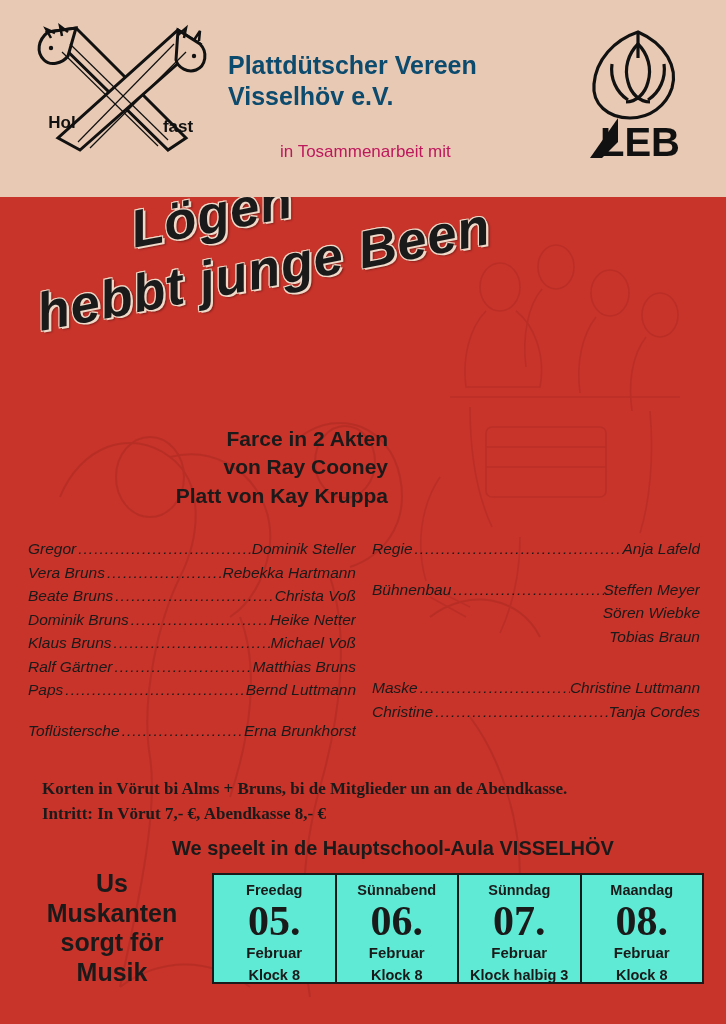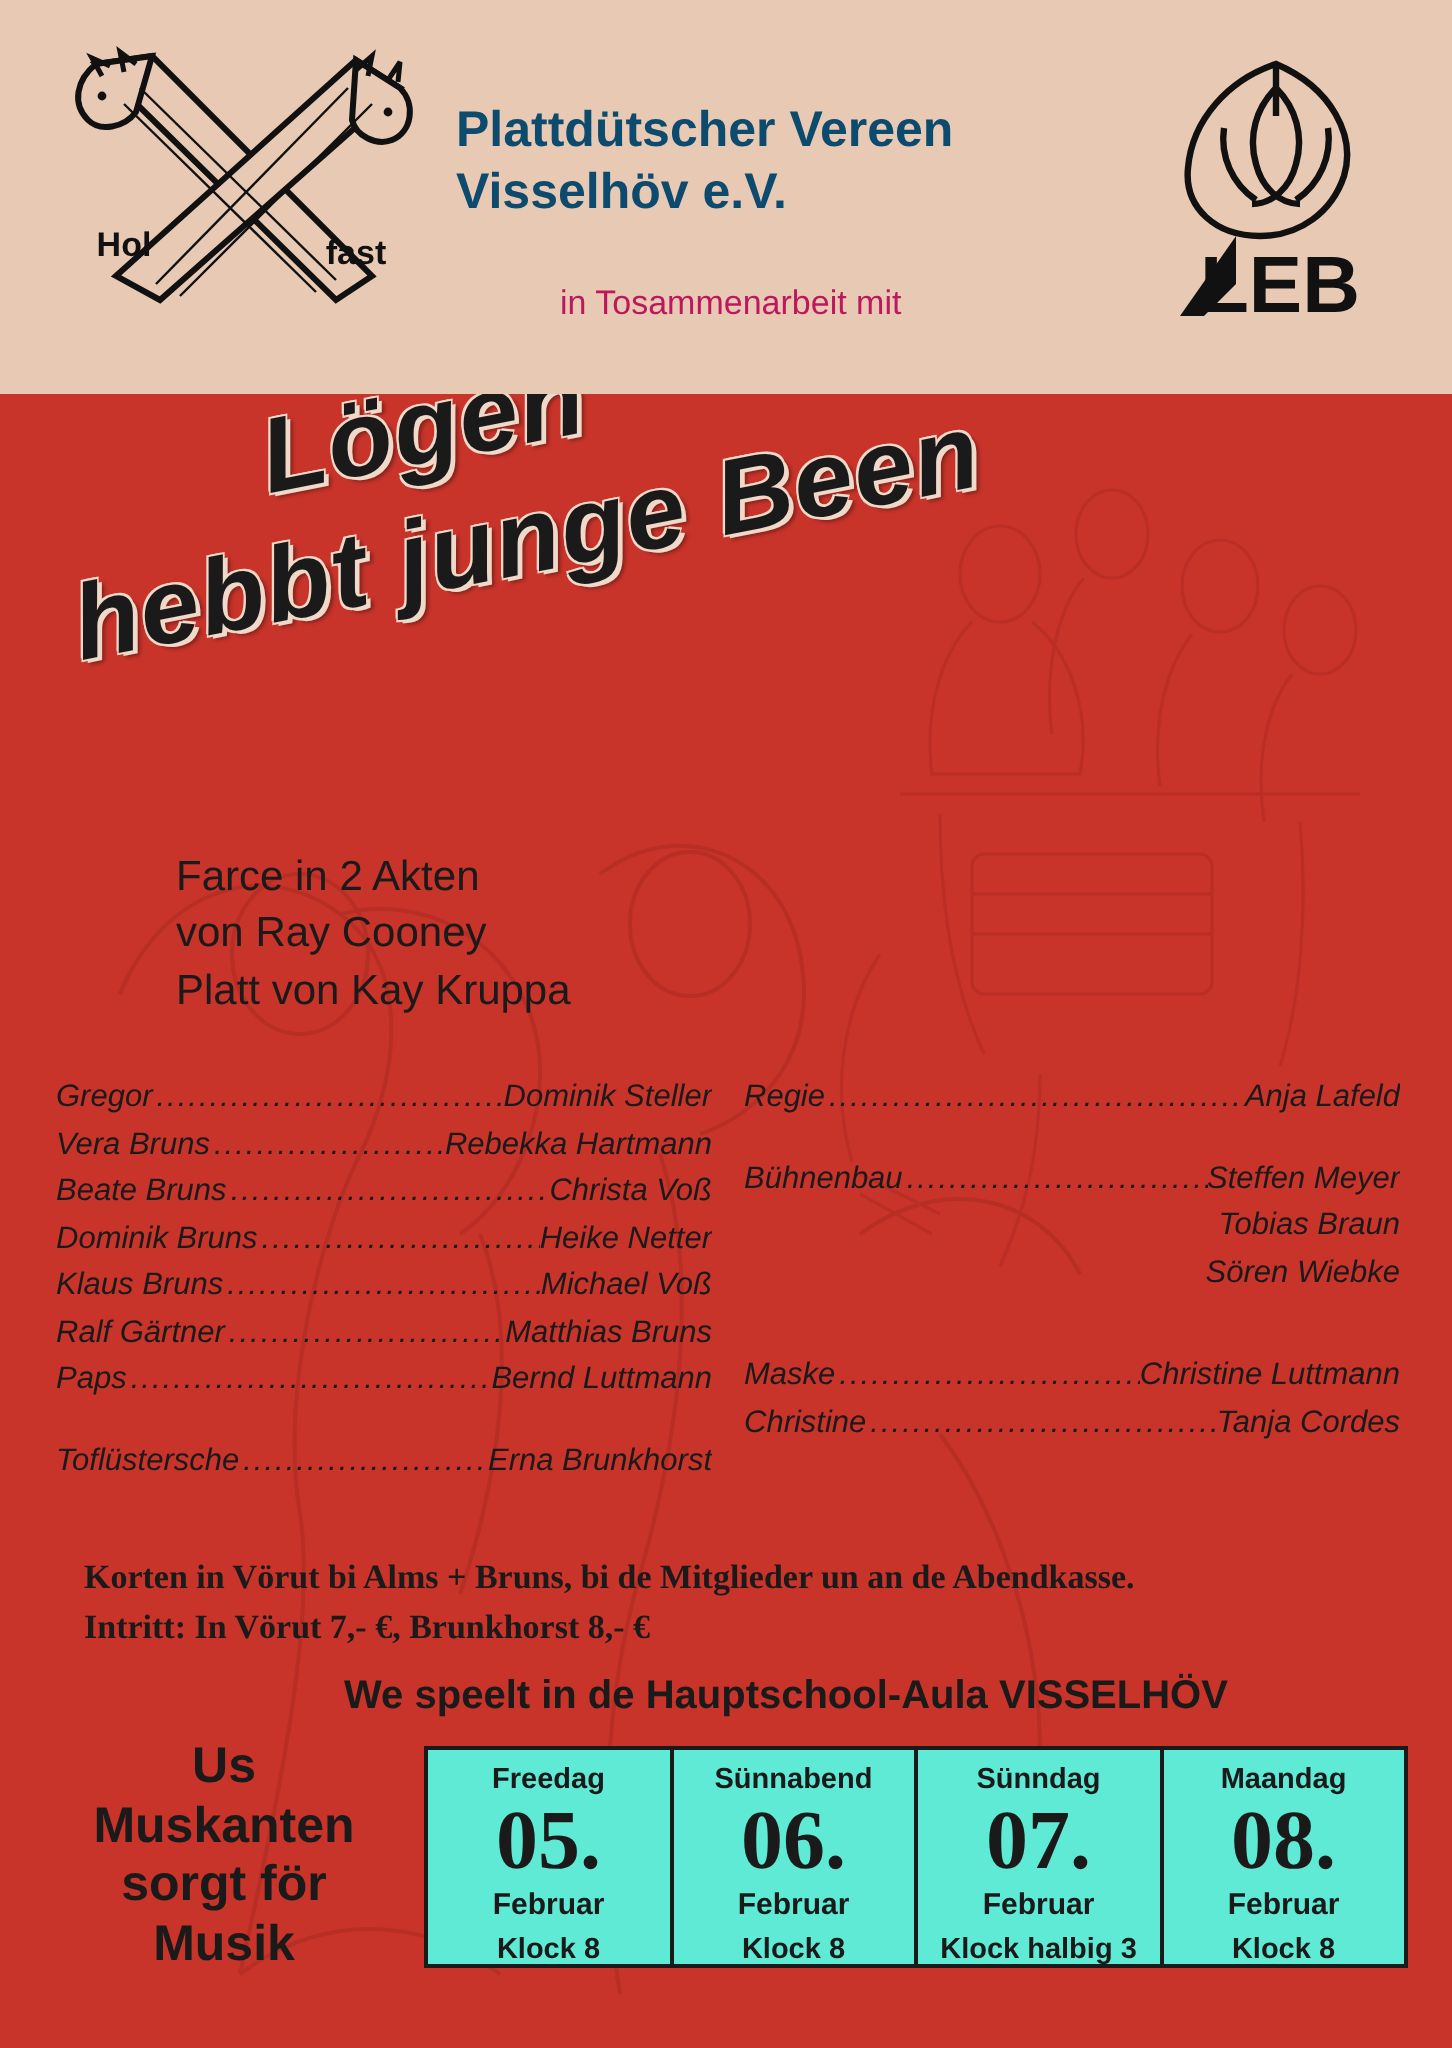--- a/index.html
+++ b/index.html
@@ -102,24 +102,24 @@
     white-space: nowrap;
   }
   .title-line.l1 { margin-left: 118px; }
   .title-line.l2 { margin-left: 10px; margin-top: 8px; }
 
   
   .subtitle {
     position: absolute;
     left: 88px; top: 228px;
     width: 300px;
-    text-align: left;
+    text-align: right;
     color: #1a1a1a;
     font-size: 21px;
-    font-weight: normal;
+    font-weight: bold;
     line-height: 1.35;
   }
 
   
   .cast {
     position: absolute;
     left: 28px; top: 340px;
     width: 672px;
     color: #1a1a1a;
     font-size: 15.5px;
@@ -388,44 +388,44 @@
             <span class="dots">..................................................</span>
             <span class="val">Anja Lafeld</span>
           </div>
           <div class="cast-spacer"></div>
           <div class="cast-row">
             <span class="nm">Bühnenbau</span>
             <span class="dots">..................................................</span>
             <span class="val">Steffen Meyer</span>
           </div>
           <div class="cast-row right-only">
+            <span class="val">Sören Wiebke</span>
+          </div>
+          <div class="cast-row right-only">
             <span class="val">Tobias Braun</span>
-          </div>
-          <div class="cast-row right-only">
-            <span class="val">Sören Wiebke</span>
           </div>
           <div class="cast-gap-lg"></div>
           <div class="cast-row">
             <span class="nm">Maske</span>
             <span class="dots">..................................................</span>
             <span class="val">Christine Luttmann</span>
           </div>
           <div class="cast-row">
             <span class="nm">Christine</span>
             <span class="dots">..................................................</span>
             <span class="val">Tanja Cordes</span>
           </div>
         </div>
 
       </div>
     </div>
 
     <div class="notes">
       <div>Korten in Vörut bi Alms + Bruns, bi de Mitglieder un an de Abendkasse.</div>
-      <div>Intritt: In Vörut 7,- €, Brunkhorst 8,- €</div>
+      <div>Intritt: In Vörut 7,- €, Abendkasse 8,- €</div>
     </div>
 
     <div class="venue">We speelt in de Hauptschool-Aula VISSELHÖV</div>
 
     <div class="music">
       <div>Us</div>
       <div>Muskanten</div>
       <div>sorgt för</div>
       <div>Musik</div>
     </div>

